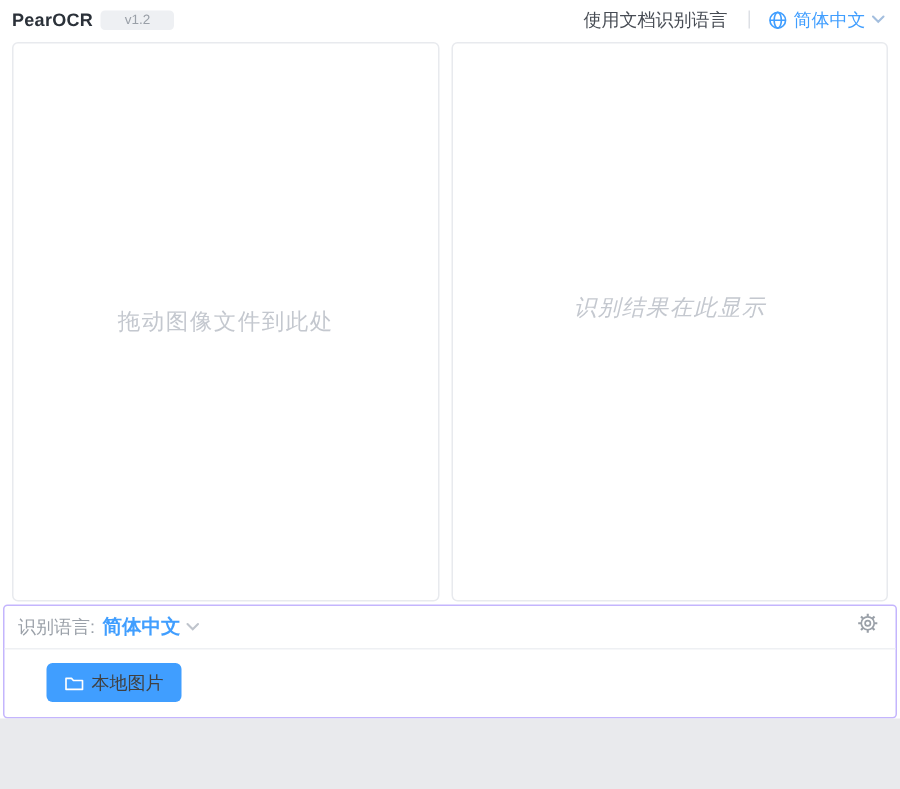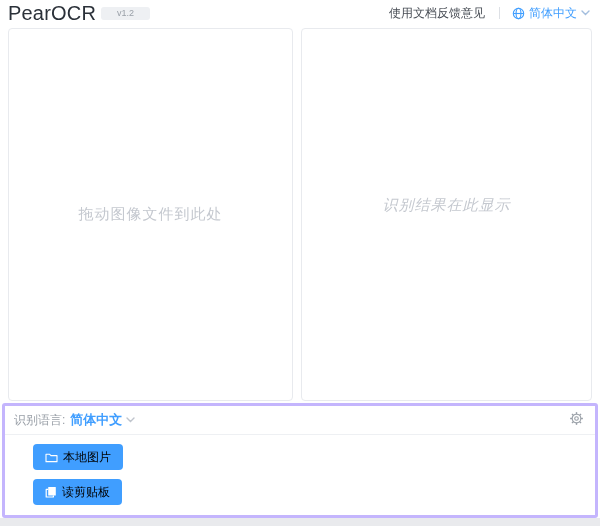--- a/index.html
+++ b/index.html
@@ -13,21 +13,21 @@
     color: #303133;
   }
 
   
   .header {
     height: 24px; flex: 0 0 24px;
     display: flex; align-items: center;
     padding: 2px 10px 0 8px;
   }
   .logo {
-    font-size: 20px; font-weight: 400; color: #2b3139; letter-spacing: 0.2px;
+    font-size: 12px; font-weight: 700; color: #2b3139; letter-spacing: 0.2px;
   }
   .version-badge {
     margin-left: 5px;
     font-size: 9px; color: #9aa0a8;
     background: #eef0f3;
     padding: 2px 16px; border-radius: 3px;
     line-height: 1;
   }
   .header-spacer { flex: 1; }
   .header-link {
@@ -61,21 +61,21 @@
   .panel-right { flex: 1; font-style: italic; }
   .placeholder-text {
     font-size: 15px; color: #c4c8cf; letter-spacing: 1px;
   }
   .panel-right .placeholder-text { position: relative; top: -9px; }
 
   
   .bottom-card {
     margin: 0 2px;
     background: #ffffff;
-    border: 3px solid #c4b5fd;
+    border: 1px solid #c4b5fd;
     border-radius: 3px;
   }
   .lang-row {
     height: 29px;
     display: flex; align-items: center;
     padding: 0 9px;
     border-bottom: 1px solid #eef0f3;
   }
   .lang-row-label { font-size: 12px; color: #9aa0a8; white-space: nowrap; }
   .lang-row-value {
@@ -89,40 +89,40 @@
     cursor: pointer; padding: 2px;
   }
 
   .buttons-area {
     padding: 9px 0 10px 28px;
     display: flex; flex-direction: column; align-items: flex-start; gap: 9px;
   }
   .btn-primary {
     display: flex; align-items: center; gap: 5px;
     background: var(--accent, #409eff);
-    color: #000000;
+    color: #404040;
     border: none; border-radius: 4px;
     height: 26px; padding: 0 12px;
     font-size: 12px; font-family: inherit;
     cursor: pointer; white-space: nowrap;
   }
   .btn-primary svg { display: block; }
 
   
   .footer-strip { flex: 1; background: #e9eaed; }
 </style>
 </head>
 <body>
 
 <div class="header">
   <span class="logo">PearOCR</span>
   <span class="version-badge">v1.2</span>
   <span class="header-spacer"></span>
   <span class="header-link">使用文档</span>
-  <span class="header-link">反馈意见</span>
+  <span class="header-link">识别语言</span>
   <span class="header-divider"></span>
   <span class="lang-select">
     <span>
       <svg width="13" height="13" viewBox="0 0 14 14" fill="none" stroke="#409eff" stroke-width="1.2">
         <circle cx="7" cy="7" r="5.6"></circle>
         <ellipse cx="7" cy="7" rx="2.6" ry="5.6"></ellipse>
         <line x1="1.4" y1="7" x2="12.6" y2="7"></line>
       </svg>
     </span>
     <span>简体中文</span>
@@ -175,25 +175,16 @@
 
   <div class="buttons-area">
     <button class="btn-primary">
       <span>
         <svg width="13" height="11" viewBox="0 0 14 12" fill="none" stroke="#ffffff" stroke-width="1.2" stroke-linejoin="round">
           <path d="M1 2.5 h4 l1.4 1.5 H13 v6.5 H1 z"></path>
         </svg>
       </span>
       <span>本地图片</span>
     </button>
-    <button class="btn-primary">
-      <span>
-        <svg width="12" height="12" viewBox="0 0 12 12" fill="none" stroke="#ffffff" stroke-width="1.2" stroke-linejoin="round">
-          <rect x="3.2" y="1" width="7.6" height="8.6" rx="0.5" fill="#ffffff" stroke="none"></rect>
-          <path d="M3.2 3.4 H1.2 V11 h7.2 V9.6" stroke="#ffffff" fill="none"></path>
-        </svg>
-      </span>
-      <span>读剪贴板</span>
-    </button>
   </div>
 </div>
 
 <div class="footer-strip"></div>
 
 </body></html>

